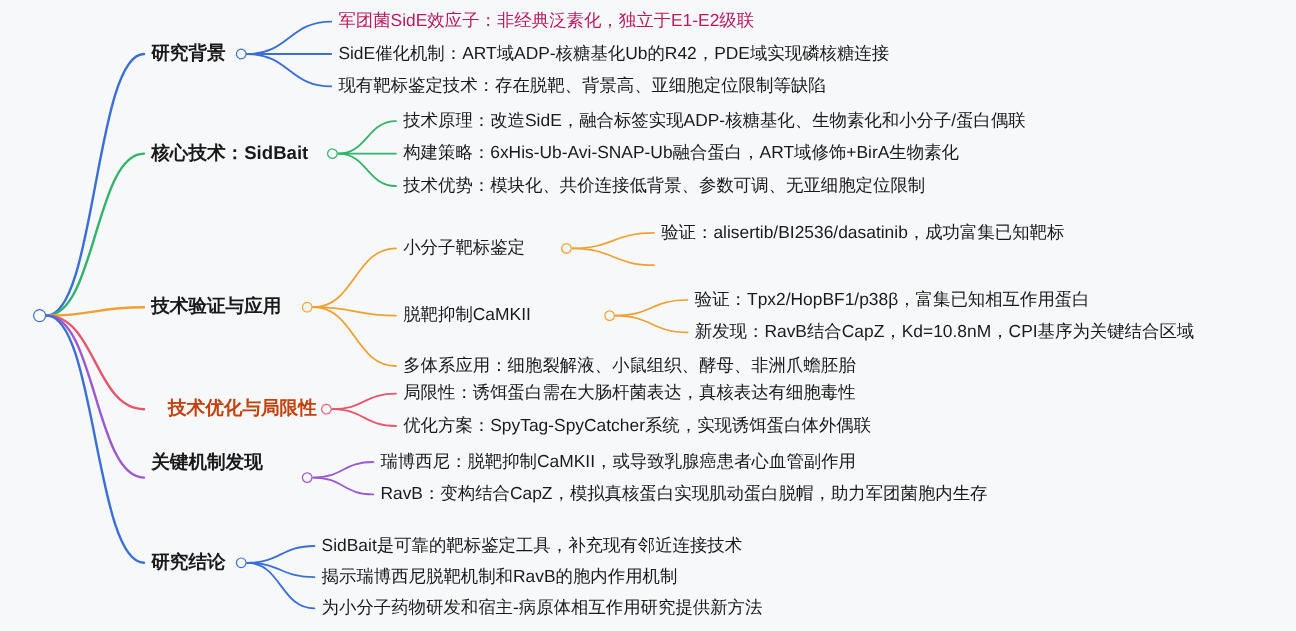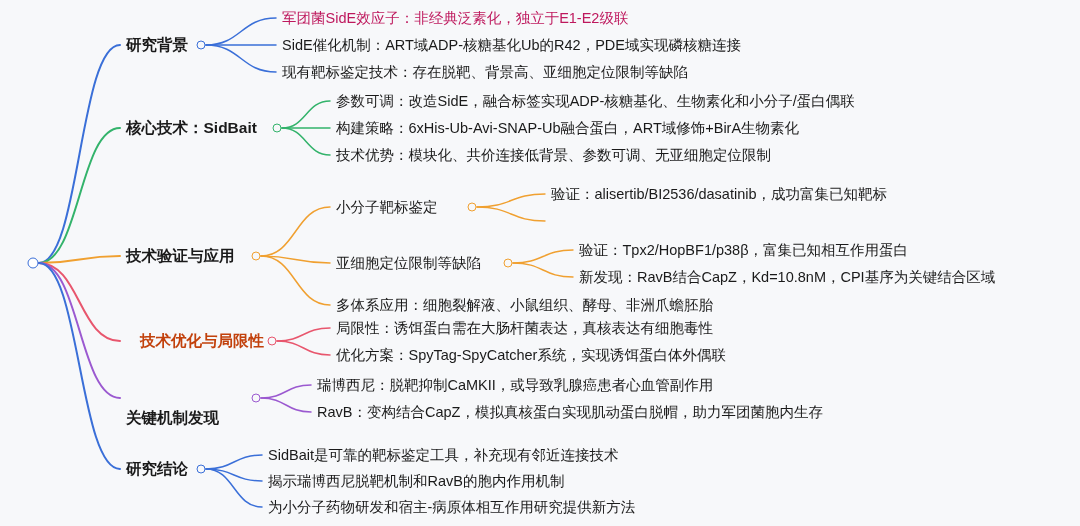--- a/index.html
+++ b/index.html
@@ -94,38 +94,38 @@
       <path d="M 206 469 C 234 469, 234 507, 262 507" fill="none" stroke="#3a6fd8" stroke-width="1.5" stroke-linecap="round"></path>
     </svg>
 <div class="dot root" style="left: 33px; top: 263px; border-color: rgb(58, 111, 216);"></div>
     <div class="node branch" style="left: 126px; top: 45px; color: rgb(26, 26, 26);">研究背景</div>
     <div class="dot" style="left: 201px; top: 45px; border-color: rgb(58, 111, 216);"></div>
     <div class="node leaf" style="left: 282px; top: 18px; color: #be185d;">军团菌SidE效应子：非经典泛素化，独立于E1-E2级联</div>
     <div class="node leaf" style="left: 282px; top: 45px; color: rgb(26, 26, 26);">SidE催化机制：ART域ADP-核糖基化Ub的R42，PDE域实现磷核糖连接</div>
     <div class="node leaf" style="left: 282px; top: 72px; color: rgb(26, 26, 26); font-family: Liberation Serif, serif;">现有靶标鉴定技术：存在脱靶、背景高、亚细胞定位限制等缺陷</div>
     <div class="node branch" style="left: 126px; top: 128px; color: rgb(26, 26, 26); text-align: center;">核心技术：SidBait</div>
     <div class="dot" style="left: 277px; top: 128px; border-color: rgb(51, 179, 107);"></div>
-    <div class="node leaf" style="left: 336px; top: 101px; color: rgb(26, 26, 26);">参数可调：改造SidE，融合标签实现ADP-核糖基化、生物素化和小分子/蛋白偶联</div>
+    <div class="node leaf" style="left: 336px; top: 101px; color: rgb(26, 26, 26);">技术原理：改造SidE，融合标签实现ADP-核糖基化、生物素化和小分子/蛋白偶联</div>
     <div class="node leaf" style="left: 336px; top: 128px; color: rgb(26, 26, 26);">构建策略：6xHis-Ub-Avi-SNAP-Ub融合蛋白，ART域修饰+BirA生物素化</div>
     <div class="node leaf" style="left: 336px; top: 155px; color: rgb(26, 26, 26);">技术优势：模块化、共价连接低背景、参数可调、无亚细胞定位限制</div>
     <div class="node branch" style="left: 126px; top: 256px; color: rgb(26, 26, 26);">技术验证与应用</div>
     <div class="dot" style="left: 256px; top: 256px; border-color: rgb(240, 160, 48);"></div>
     <div class="node leaf" style="left: 336px; top: 207px; color: rgb(26, 26, 26);">小分子靶标鉴定</div>
     <div class="dot" style="left: 472px; top: 207px; border-color: rgb(240, 160, 48);"></div>
     <div class="node leaf2" style="left: 551px; top: 194px; color: rgb(26, 26, 26);">验证：alisertib/BI2536/dasatinib，成功富集已知靶标</div>
-    <div class="node leaf" style="left: 336px; top: 263px; color: rgb(26, 26, 26);">亚细胞定位限制等缺陷</div>
+    <div class="node leaf" style="left: 336px; top: 263px; color: rgb(26, 26, 26);">脱靶抑制CaMKII</div>
     <div class="dot" style="left: 508px; top: 263px; border-color: rgb(240, 160, 48);"></div>
     <div class="node leaf2" style="left: 579px; top: 250px; color: rgb(26, 26, 26);">验证：Tpx2/HopBF1/p38β，富集已知相互作用蛋白</div>
     <div class="node leaf2" style="left: 579px; top: 277px; color: rgb(26, 26, 26);">新发现：RavB结合CapZ，Kd=10.8nM，CPI基序为关键结合区域</div>
     <div class="node leaf" style="left: 336px; top: 305px; color: rgb(26, 26, 26);">多体系应用：细胞裂解液、小鼠组织、酵母、非洲爪蟾胚胎</div>
     <div class="node branch" style="left: 140px; top: 341px; color: #c2410c;">技术优化与局限性</div>
     <div class="dot" style="left: 272px; top: 341px; border-color: rgb(232, 86, 109);"></div>
     <div class="node leaf" style="left: 336px; top: 355px; color: rgb(26, 26, 26);">优化方案：SpyTag-SpyCatcher系统，实现诱饵蛋白体外偶联</div>
     <div class="node leaf" style="left: 336px; top: 328px; color: rgb(26, 26, 26);">局限性：诱饵蛋白需在大肠杆菌表达，真核表达有细胞毒性</div>
-    <div class="node branch" style="left: 126px; top: 418px; color: rgb(26, 26, 26);">关键机制发现</div>
+    <div class="node branch" style="left: 126px; top: 386px; color: rgb(26, 26, 26);">关键机制发现</div>
     <div class="dot" style="left: 256px; top: 398px; border-color: rgb(155, 89, 208);"></div>
     <div class="node leaf" style="left: 317px; top: 385px; color: rgb(26, 26, 26);">瑞博西尼：脱靶抑制CaMKII，或导致乳腺癌患者心血管副作用</div>
     <div class="node leaf" style="left: 317px; top: 412px; color: rgb(26, 26, 26);">RavB：变构结合CapZ，模拟真核蛋白实现肌动蛋白脱帽，助力军团菌胞内生存</div>
     <div class="node branch" style="left: 126px; top: 469px; color: rgb(26, 26, 26);">研究结论</div>
     <div class="dot" style="left: 201px; top: 469px; border-color: rgb(58, 111, 216);"></div>
     <div class="node leaf" style="left: 268px; top: 481px; color: rgb(26, 26, 26);">揭示瑞博西尼脱靶机制和RavB的胞内作用机制</div>
     <div class="node leaf" style="left: 268px; top: 455px; color: rgb(26, 26, 26);">SidBait是可靠的靶标鉴定工具，补充现有邻近连接技术</div>
     <div class="node leaf" style="left: 268px; top: 507px; color: rgb(26, 26, 26); text-align: center;">为小分子药物研发和宿主-病原体相互作用研究提供新方法</div>
   </div>
 

